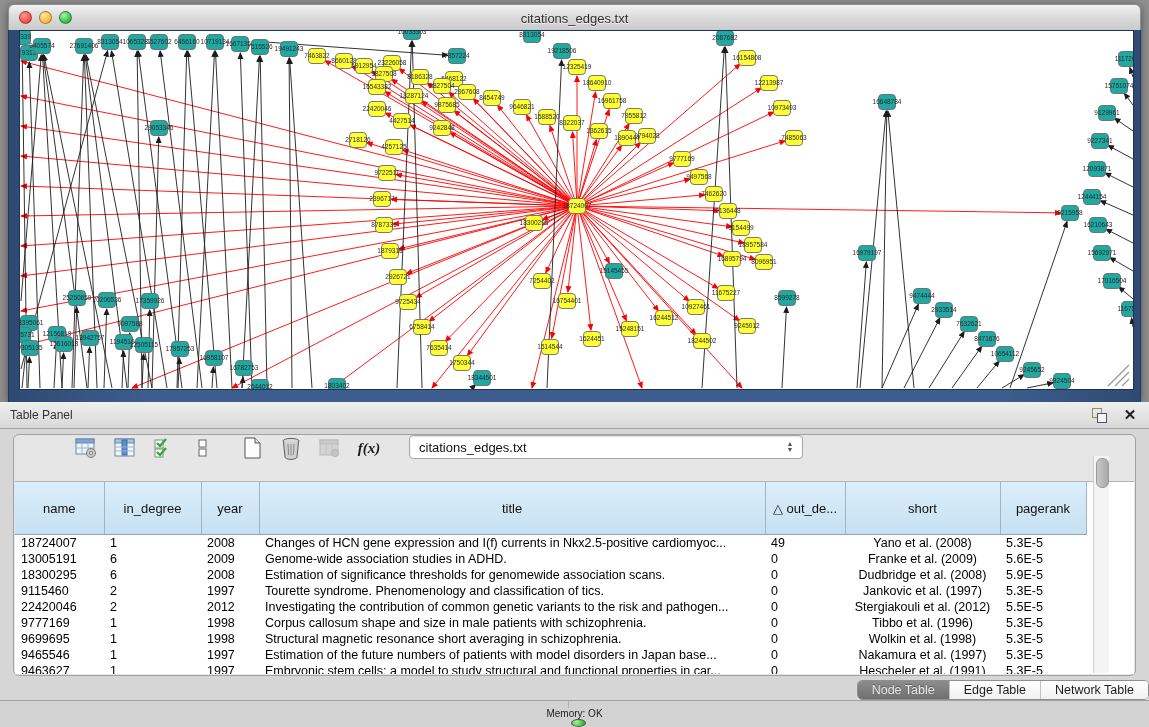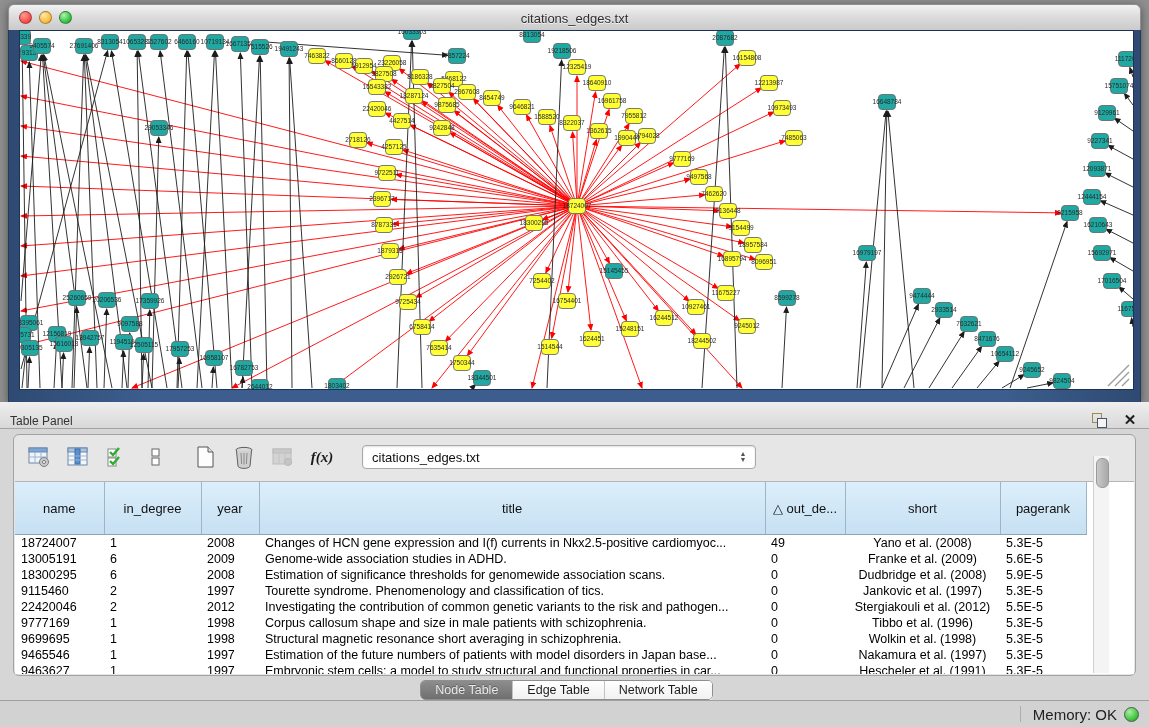--- a/index.html
+++ b/index.html
@@ -21,30 +21,30 @@
   .light.green{background:radial-gradient(circle at 35% 30%,#b8f0b0,#39c749 60%,#1f9e33);}
   .net-frame{position:absolute;top:26px;left:0;right:0;bottom:0;
              background:linear-gradient(90deg,#2e4a72,#3c5d8d 12%,#3c5d8d 88%,#2e4a72);
              border-left:1px solid #24395a;border-right:1px solid #24395a;}
   .net-canvas{position:absolute;top:0px;left:10px;width:1113px;height:358px;
               background:#ffffff;border:1px solid #1d3356;}
   .net-canvas svg{display:block;}
   
   .table-panel{position:absolute;top:402px;left:0;right:0;bottom:0;background:#d6d6d6;}
   .panel-header{height:26px;background:linear-gradient(#efefef,#d8d8d8);
-                border-bottom:1px solid #a3a3a3;display:flex;align-items:flex-end;
+                border-bottom:1px solid #a3a3a3;display:flex;align-items:center;
                 padding:0 10px;color:#333;font-size:12px;}
   .panel-header .ph-title{flex:1;}
   .ph-btn{width:18px;height:16px;margin-left:12px;position:relative;cursor:default;}
   .float-sq-back{position:absolute;left:1px;top:1px;width:8px;height:8px;border:1px solid #9c8a55;}
   .float-sq-front{position:absolute;left:6px;top:6px;width:8px;height:8px;border:1px solid #4a5568;background:#f4f4f4;}
   .close-x{font-size:15px;font-weight:bold;color:#1f1f1f;line-height:16px;text-align:center;}
   .toolbar-table{position:absolute;top:32px;left:13px;right:13px;height:240px;
                  border:1px solid #a2a2a2;border-radius:6px;background:#e6e6e6;}
-  .toolbar{height:44px;display:flex;align-items:center;padding:0 12px;gap:13px;}
+  .toolbar{height:44px;display:flex;padding:0 12px;gap:13px;margin-left:47px;}
   .tool-btn{width:26px;height:26px;display:flex;align-items:center;justify-content:center;}
   .tool-btn svg{display:block;}
   .fx{font-family:"Liberation Serif",serif;font-style:italic;font-size:15px;font-weight:bold;color:#1a1a1a;}
   .combo{margin-left:14px;width:392px;height:22px;background:#fff;border:1px solid #a8a8a8;
          border-radius:4px;display:flex;align-items:center;font-size:13px;color:#111;
          box-shadow:inset 0 1px 2px rgba(0,0,0,.12);}
   .combo .combo-val{flex:1;padding:0 9px;}
   .combo .stepper{width:16px;display:flex;flex-direction:column;align-items:center;
                   font-size:7px;color:#555;line-height:6px;padding-right:4px;}
   .table-wrap{position:absolute;top:46px;left:1px;right:1px;bottom:1px;background:#fff;
@@ -55,31 +55,31 @@
                 font-weight:normal;font-size:13px;color:#111;padding:16px 4px;
                 overflow:hidden;white-space:nowrap;}
   table.attr td{height:16px;font-size:12.5px;color:#000;padding:0 6px;
                 overflow:hidden;white-space:nowrap;}
   table.attr td:nth-child(6){text-align:center;}
   .c1{width:89px}.c2{width:97px}.c3{width:58px}.c4{width:506px}.c5{width:80px}.c6{width:155px}.c7{width:86px}
   .vscroll{position:absolute;top:21px;right:26px;width:15px;bottom:2px;
            background:#f4f4f4;border-left:1px solid #d0d0d0;}
   .vthumb{position:absolute;top:2px;left:2px;width:11px;height:28px;border-radius:6px;
           background:linear-gradient(90deg,#c9c9c9,#a8a8a8);border:1px solid #9a9a9a;}
-  .tabs-row{position:absolute;top:278px;left:0;right:16px;display:flex;justify-content:center;}
+  .tabs-row{position:absolute;top:278px;left:0;right:0;display:flex;justify-content:flex-end;}
   .seg-control{display:flex;border:1px solid #8f8f8f;border-radius:5px;overflow:hidden;
                background:#fff;box-shadow:0 1px 1px rgba(255,255,255,.6);}
   .seg{padding:2px 14px;font-size:12.5px;color:#1c1c1c;border-right:1px solid #c2c2c2;
        background:linear-gradient(#ffffff,#f1f1f1);}
   .seg:last-child{border-right:none;}
   .seg.active{background:linear-gradient(#8d8d8d,#6f6f6f);color:#e9e9e9;
               text-shadow:0 -1px 0 rgba(0,0,0,.3);}
   .status-bar{position:absolute;left:0;right:0;bottom:0;height:26px;background:#d2d2d2;
               border-top:1px solid #a0a0a0;display:flex;align-items:center;justify-content:flex-end;
-              padding:0 10px;font-size:15px;color:#222;}
+              padding:0 10px;font-size:10px;color:#222;flex-direction:column;}
   .status-sep{width:1px;height:16px;background:#aeaeae;margin-right:12px;}
   .mem-dot{width:13px;height:13px;border-radius:50%;margin-left:7px;
            background:radial-gradient(circle at 35% 30%,#a9f0a0,#3cc43c 65%,#279427);
            border:1px solid #565656;}
 </style>
 </head>
 <body>
 
 <div class="net-window">
   <div class="titlebar">

